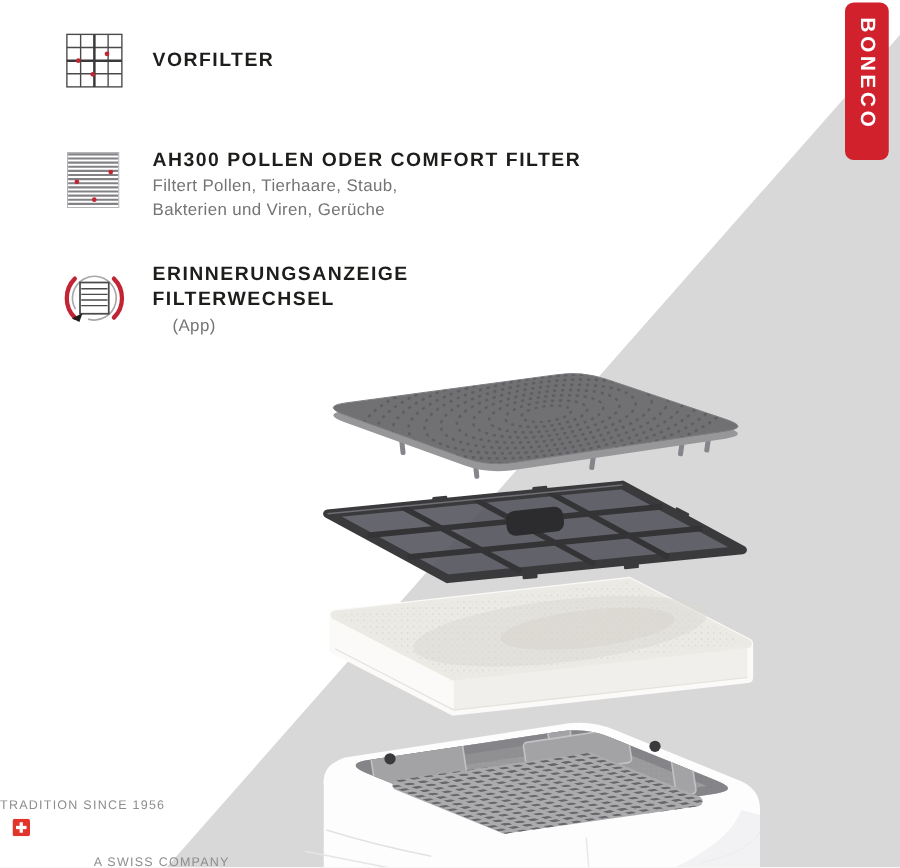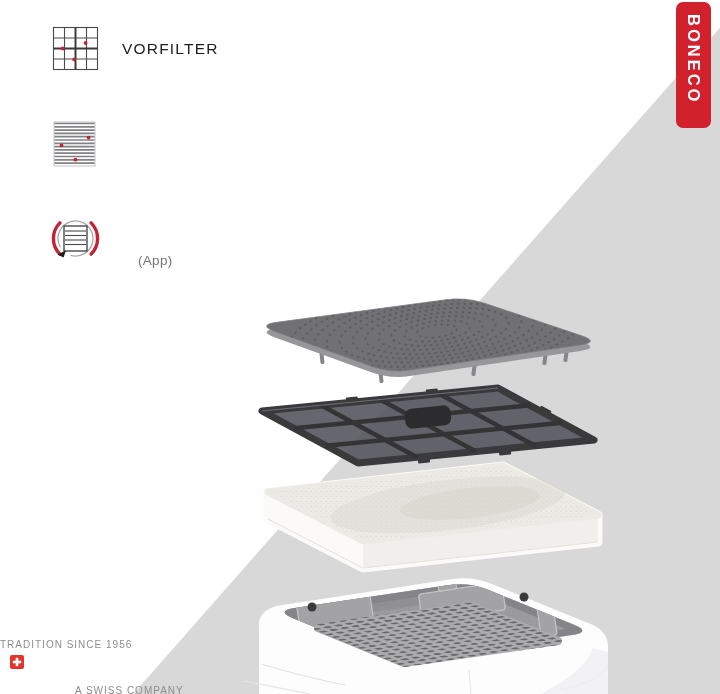--- a/index.html
+++ b/index.html
@@ -6,21 +6,21 @@
   .canvas{position:relative;width:720px;height:694px;background:#ffffff;overflow:hidden;
           font-family:"Liberation Sans",sans-serif;}
   .bg-triangle{position:absolute;inset:0;background:#d8d8d8;
                clip-path:polygon(100% 4%,100% 100%,18.5% 100%);}
   .product-svg{position:absolute;left:0;top:0;}
   .banner{position:absolute;left:676px;top:2px;width:35px;height:126px;background:#d0212d;
           border-radius:7px;display:flex;justify-content:center;}
   .banner span{writing-mode:vertical-rl;color:#fff;font-weight:bold;font-size:16.5px;
                letter-spacing:3px;margin-top:12px;}
   .abs{position:absolute;}
-  .feat-title{font-weight:normal;font-size:15.5px;letter-spacing:1.2px;color:#1d1d1b;
+  .feat-title{font-weight:bold;font-size:15.5px;letter-spacing:1.2px;color:#1d1d1b;
               line-height:19.5px;white-space:nowrap;}
   .feat-desc{font-size:13.5px;letter-spacing:0.3px;color:#757474;line-height:19px;white-space:nowrap;}
   .foot{font-size:10px;letter-spacing:1px;color:#8e8d8d;white-space:nowrap;}
   .icon{display:block;}
 </style>
 </head>
 <body>
 
 <div class="canvas">
 
@@ -170,34 +170,43 @@
         <path d="M1.5,35.5 H41.5"></path>
         <path d="M1.5,38.8 H41.5"></path>
       <path d="M1.5,42.1 H41.5"></path>
     </g>
     <g fill="#c22532">
       <circle cx="35.6" cy="16.6" r="1.9"></circle>
       <circle cx="8.5" cy="24.4" r="1.9"></circle>
       <circle cx="22.4" cy="38.7" r="1.9"></circle>
     </g>
   </svg>
+  <div class="abs feat-title" style="left:122px;top:119px;">AH300 POLLEN ODER COMFORT FILTER</div>
+  <div class="abs feat-desc" style="left:122px;top:139px;">
+    <div>Filtert Pollen, Tierhaare, Staub,</div>
+    <div>Bakterien und Viren, Gerüche</div>
+  </div>
 
   <svg class="icon abs" style="left:46px;top:210px;" width="59" height="58" viewBox="0 0 59 58">
     <circle cx="29.5" cy="28.5" r="17.5" fill="none" stroke="#a8a8aa" stroke-width="1.3" stroke-dasharray="96 14" transform="rotate(150 29.5 28.5)"></circle>
     <path d="M13.9,12.9 A22,22 0 0 0 13.9,44.1" fill="none" stroke="#c32433" stroke-width="3.4" stroke-linecap="round"></path>
     <path d="M45.1,12.9 A22,22 0 0 1 45.1,44.1" fill="none" stroke="#c32433" stroke-width="3.4" stroke-linecap="round"></path>
     <rect x="18" y="16" width="23" height="25" fill="#ffffff" stroke="#4a4a4c" stroke-width="1.4"></rect>
     <g stroke="#4a4a4c" stroke-width="1.1">
       <path d="M19,21 H40"></path>
         <path d="M19,25.5 H40"></path>
         <path d="M19,30 H40"></path>
         <path d="M19,34.5 H40"></path>
     </g>
     <polygon points="11.5,44.5 20,40.5 17.5,47.5" fill="#1d1d1b"></polygon>
   </svg>
+  <div class="abs" style="left:122px;top:210px;">
+    <div class="feat-title">ERINNERUNGSANZEIGE</div>
+    <div class="feat-title">FILTERWECHSEL</div>
+  </div>
   <div class="abs feat-desc" style="left:138px;top:251px;">(App)</div>
 
   <div class="abs foot" style="left:0px;top:639px;">TRADITION SINCE 1956</div>
   <svg class="icon abs" style="left:10px;top:655px;" width="14" height="14" viewBox="0 0 14 14">
     <rect x="0" y="0" width="14" height="14" rx="2" fill="#e3342c"></rect>
     <rect x="5.7" y="2.8" width="2.6" height="8.4" fill="#ffffff"></rect>
     <rect x="2.8" y="5.7" width="8.4" height="2.6" fill="#ffffff"></rect>
   </svg>
   <div class="abs foot" style="left:34px;top:685px;margin-left:41px;">A SWISS COMPANY</div>
 

